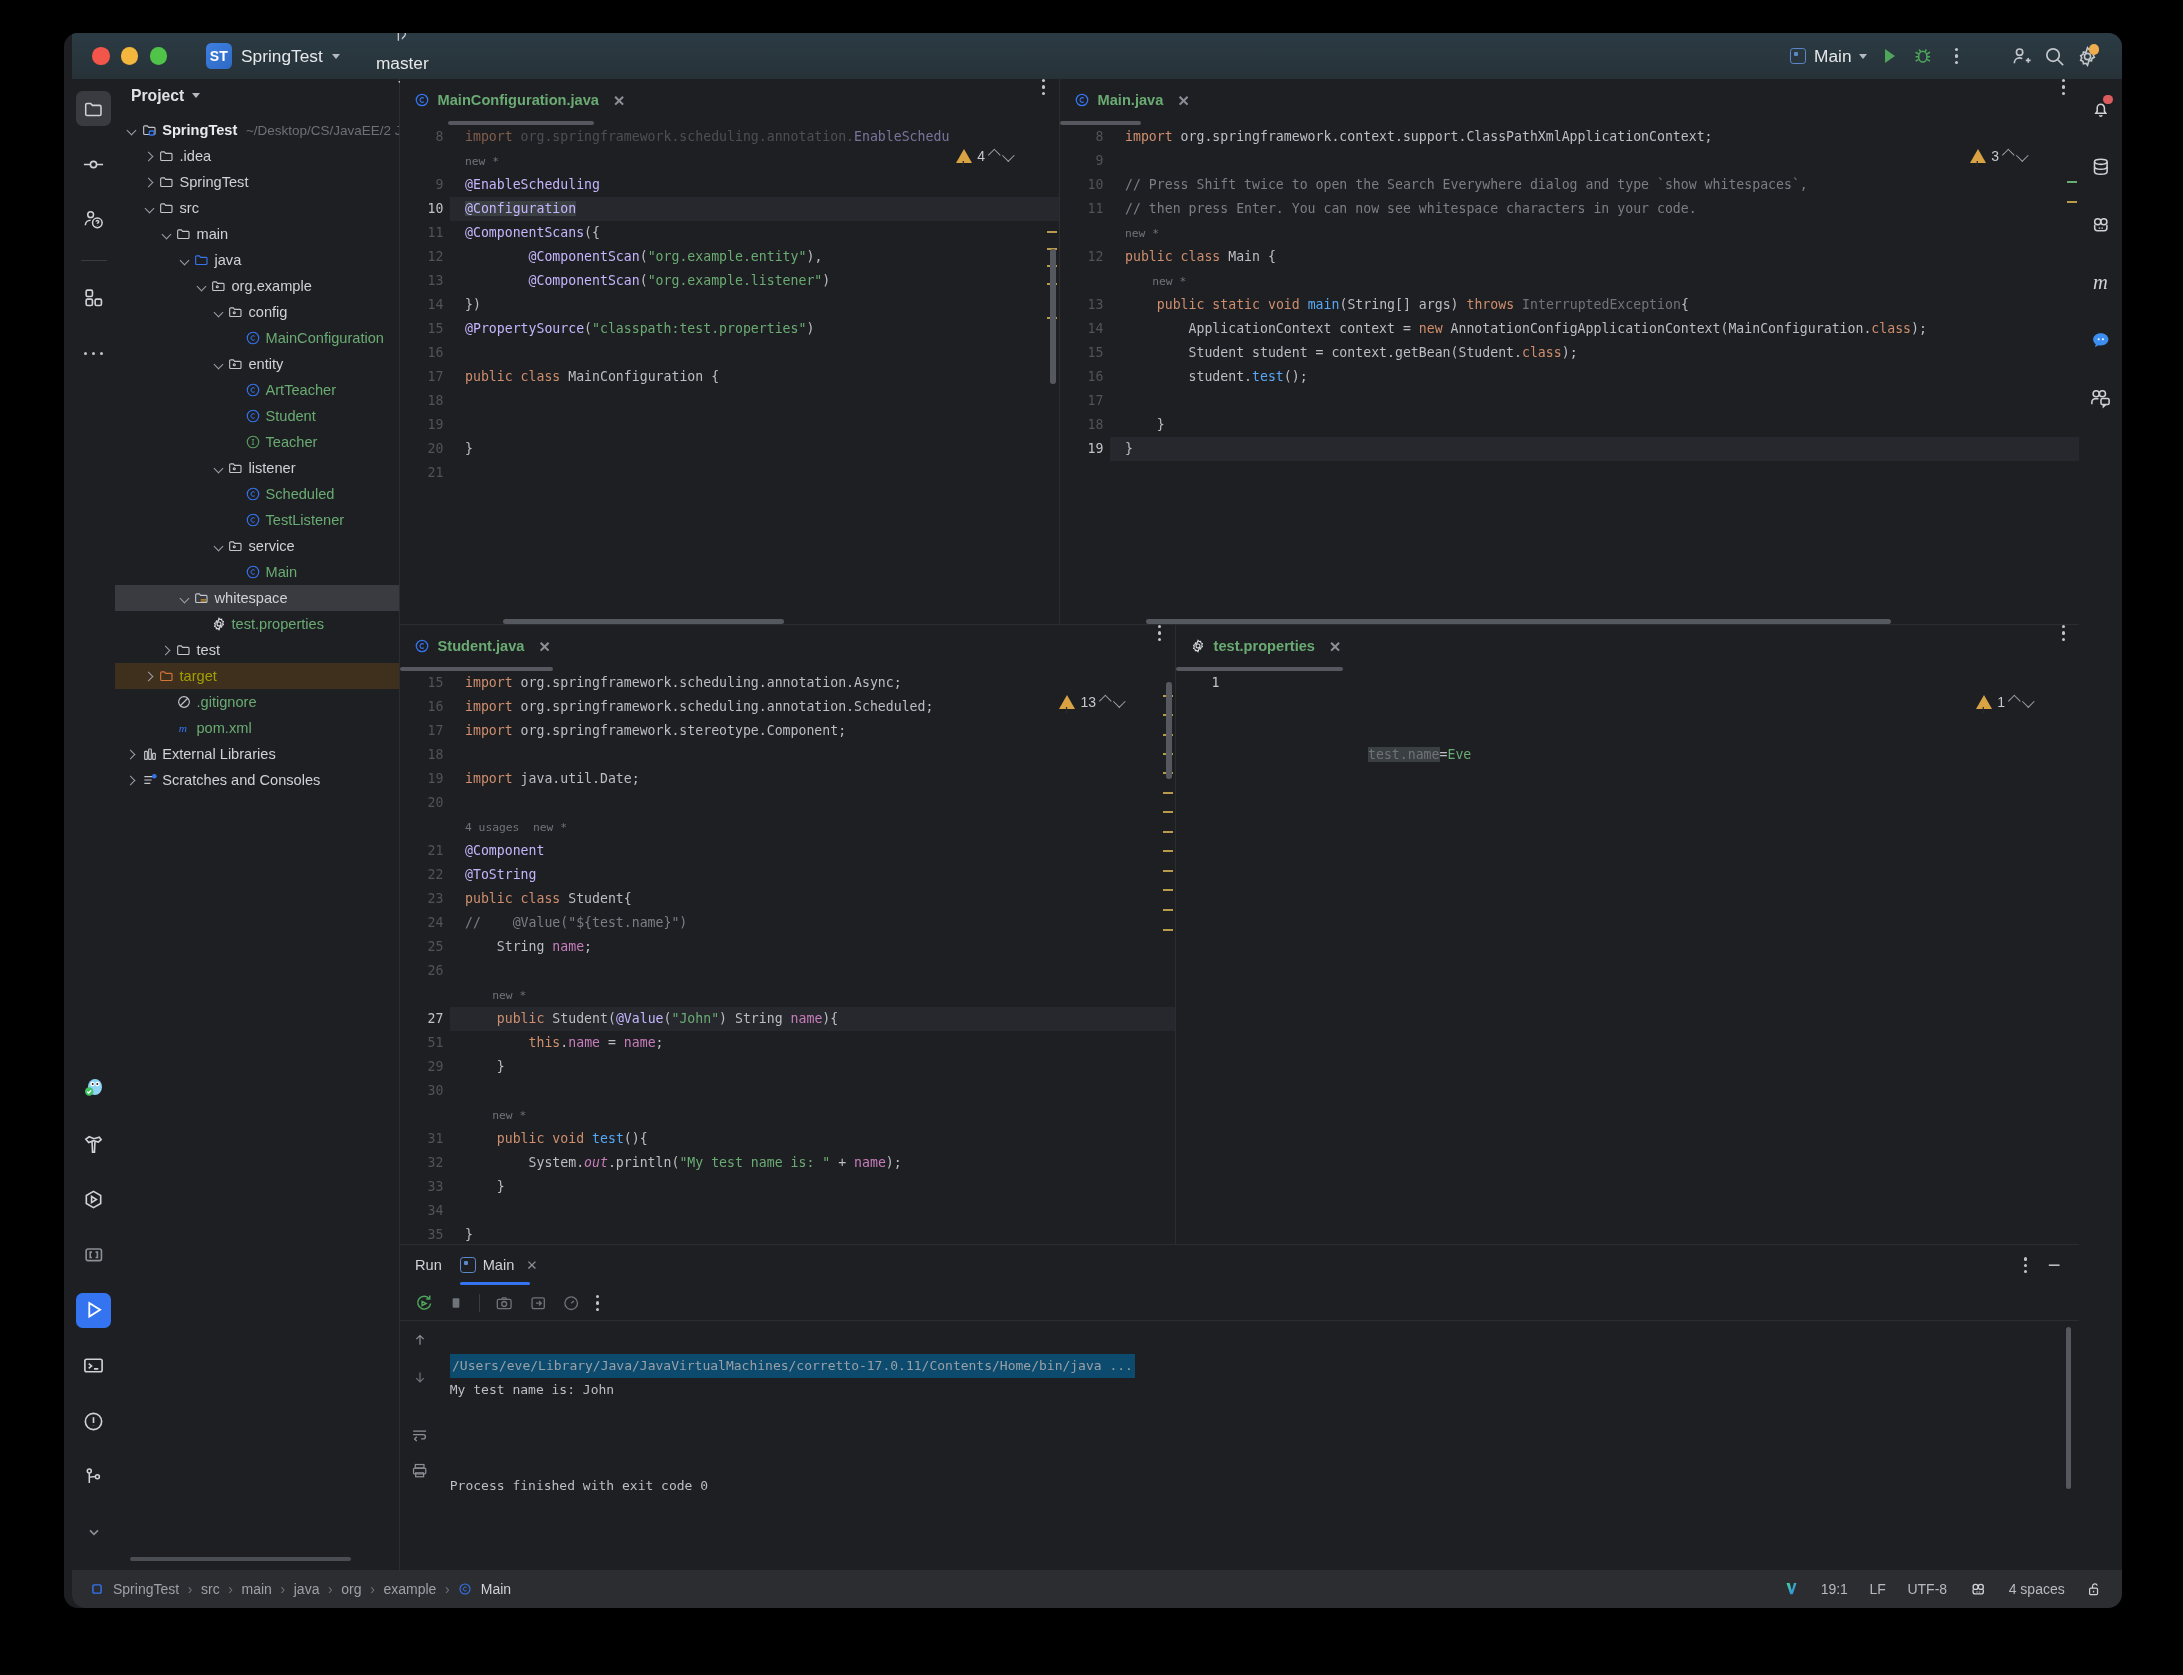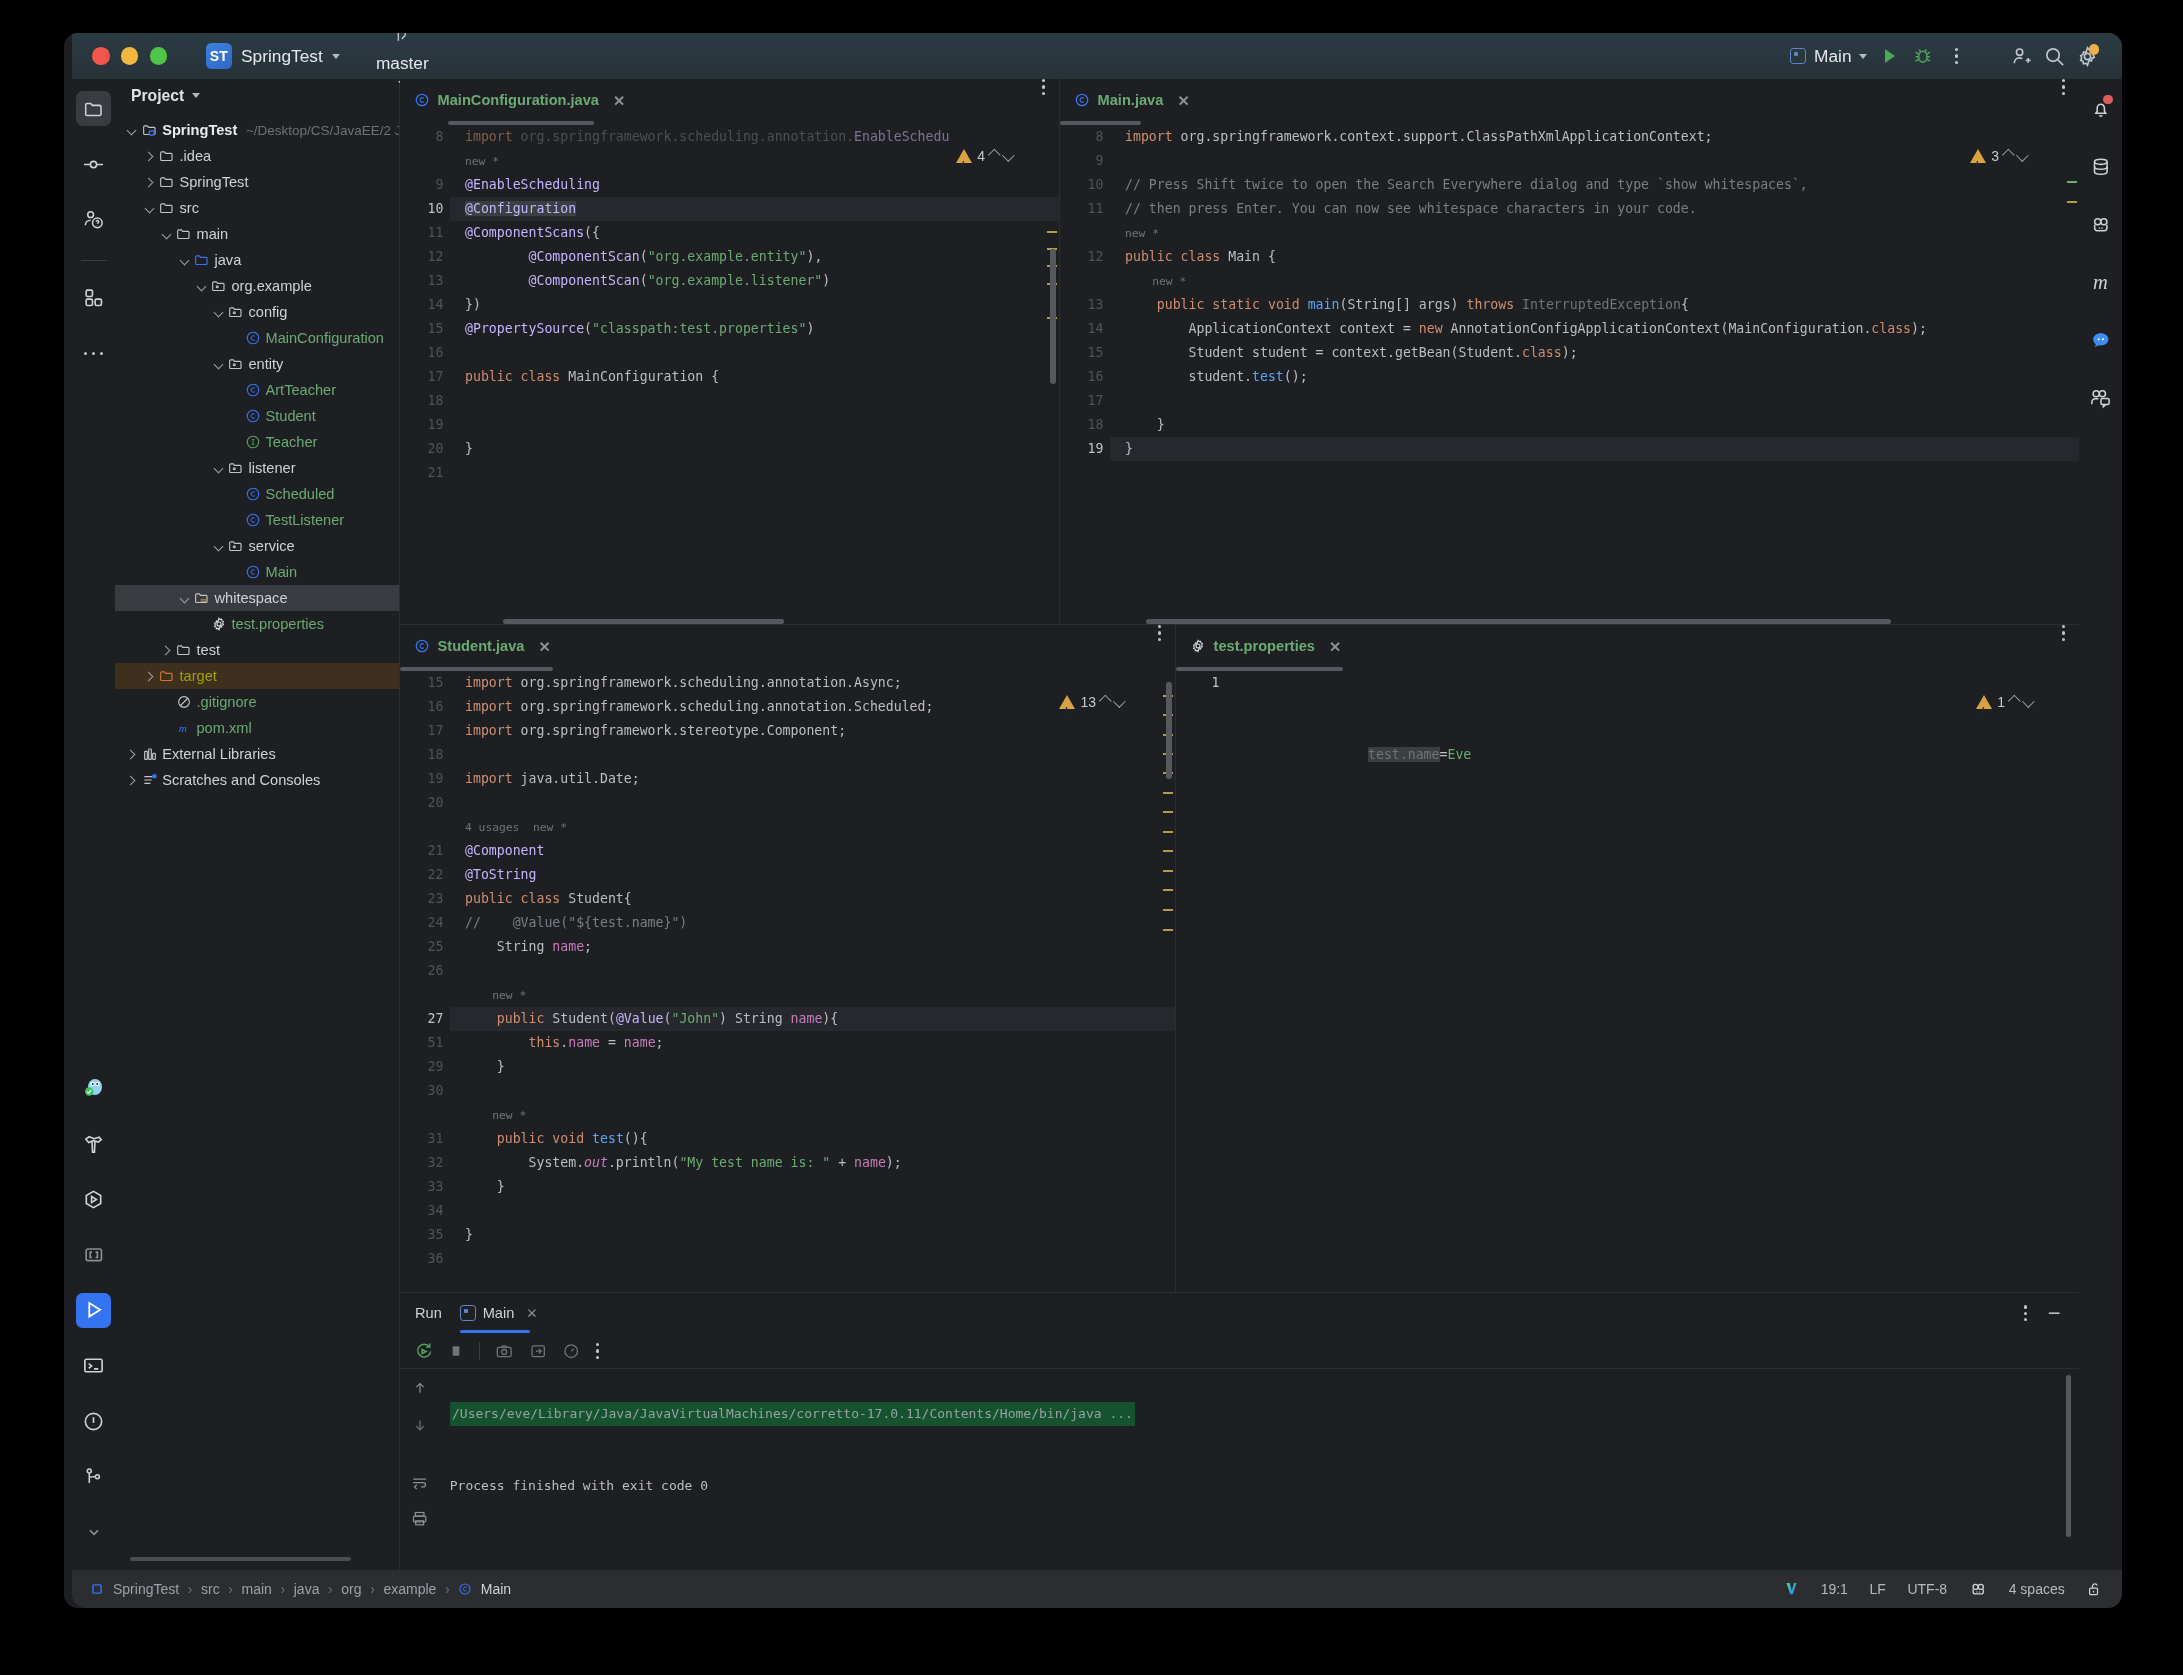--- a/index.html
+++ b/index.html
@@ -139,21 +139,21 @@
   .runpanel { flex: 0 0 248px; background: #1e1f22; display: flex; flex-direction: column; border-top: 1.1px solid #2b2d30; }
   .run-head { height: 40px; display: flex; align-items: center; padding-left: 15px; gap: 18.4px; position: relative; }
   .run-head .lbl { color: #cfd2d6; font-size: 14.6px; }
   .run-tab { display: flex; align-items: center; gap: 6.5px; height: 40px; position: relative; }
   .run-tab .u { position: absolute; left: 0; right: 7.6px; bottom: 0; height: 3.2px; background: #3574f0; border-radius: 1.6px; }
   .run-toolbar { height: 36px; display: flex; align-items: center; gap: 15px; padding-left: 14px; border-bottom: 1.1px solid #2b2d30;}
   .run-body { flex: 1; display: flex; min-height: 0; }
   .run-gutter { width: 39px; flex: 0 0 39px; display: flex; flex-direction: column; align-items: center; padding-top: 9.7px; gap: 18.4px; }
   .console { flex: 1; font-family: "DejaVu Sans Mono", monospace; font-size: 13px; line-height: 24px;
              color: #bcbec4; padding: 8.6px 0 0 10.8px; position: relative; white-space: pre; }
-  .console .pathline { background: #14532d; color: #9aa0a6; display: inline-block; padding: 0 2.2px; }
+  .console .pathline { background: #0c4a6e; color: #9aa0a6; display: inline-block; padding: 0 2.2px; }
 
   
   .statusbar { flex: 0 0 38px; height: 38px; background: #2b2d30; display: flex; align-items: center; padding: 0 18.4px; border-radius: 0 0 14px 14px;}
   .crumbs { display: flex; align-items: center; gap: 8.6px; }
   .crumbs span { color: #9da0a8; font-size: 14px; }
   .crumbs .sep { color: #6f737a; }
   .crumbs .last { color: #cfd2d6; }
   .status-right { margin-left: auto; display: flex; align-items: center; gap: 21.6px; }
   .status-right span { color: #b6babf; font-size: 14px; }
 
@@ -890,20 +890,21 @@
             <span>
               <svg width="17.3" height="17.3" viewBox="0 0 24 24" fill="none" stroke="#8b8f96" stroke-width="1.7">
                     <rect x="6" y="3.5" width="12" height="5"></rect>
                     <rect x="3.5" y="8.5" width="17" height="8" rx="1.6"></rect>
                     <rect x="6.5" y="15" width="11" height="5.5"></rect>
                   </svg>
             </span>
           </div>
           <div class="console">
 <span class="pathline">/Users/eve/Library/Java/JavaVirtualMachines/corretto-17.0.11/Contents/Home/bin/java ...</span>
+<div>My test name is: John</div>
 <div style="height:24px"></div>
 <div>Process finished with exit code 0</div>
             <div class="vscroll" style="top:5.4px;height:162px;right:7.6px"></div>
           </div>
         </div>
       </div>
     </div>
 
     <div class="rrail">
       <div class="rail-btn" style="position:relative">

